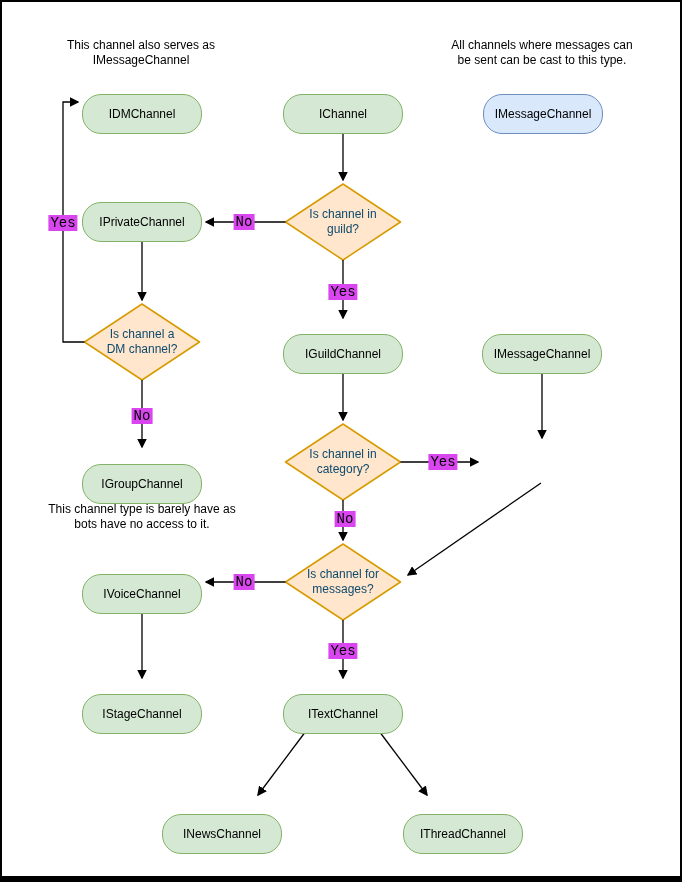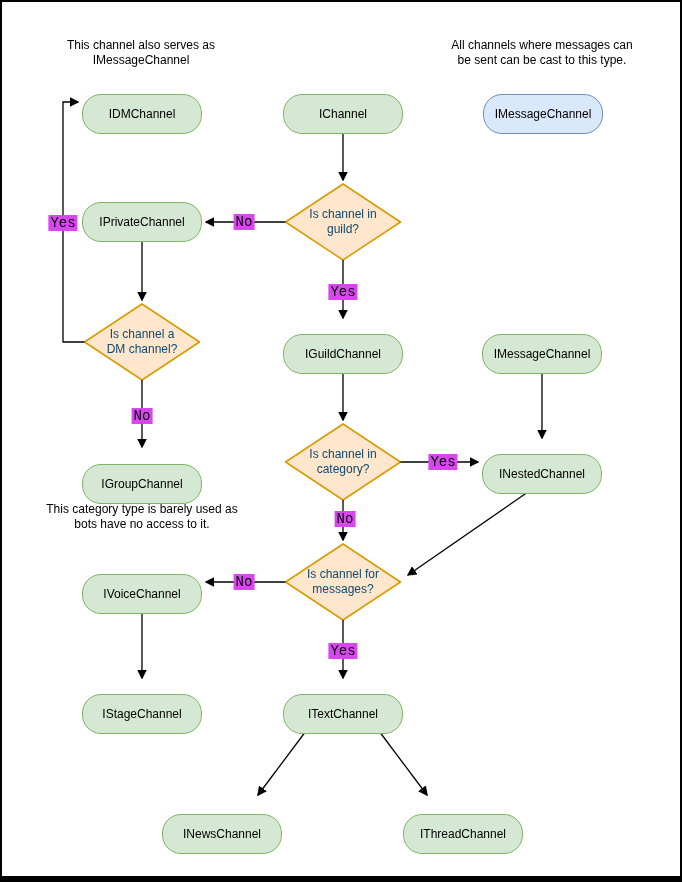--- a/index.html
+++ b/index.html
@@ -103,21 +103,21 @@
       <path d="M140,600 L140,676" marker-end="url(#arrow)"></path>
       <path d="M310,721 L256,793" marker-end="url(#arrow)"></path>
       <path d="M371,721 L425,793" marker-end="url(#arrow)"></path>
     </g>
   </svg>
 
   <div class="note" style="left:24px; top:36px;">This channel also serves as
 IMessageChannel</div>
   <div class="note" style="left:425px; top:36px;">All channels where messages can
 be sent can be cast to this type.</div>
-  <div class="note" style="left:25px; top:500px;">This category type is barely used as
+  <div class="note" style="left:25px; top:500px;">This channel type is barely have as
 bots have no access to it.</div>
 
   <div class="node green" style="left:80px; top:80px;">
       <span>IDMChannel</span>
     </div>
   <div class="node green" style="left:281px; top:80px;">
       <span>IChannel</span>
     </div>
   <div class="node blue" style="left:481px; top:80px;">
       <span>IMessageChannel</span>
@@ -126,23 +126,20 @@
       <span>IPrivateChannel</span>
     </div>
   <div class="node green" style="left:281px; top:320px;">
       <span>IGuildChannel</span>
     </div>
   <div class="node green" style="left:480px; top:320px;">
       <span>IMessageChannel</span>
     </div>
   <div class="node green" style="left:80px; top:450px;">
       <span>IGroupChannel</span>
-    </div>
-  <div class="node green" style="left:480px; top:440px;">
-      <span>INestedChannel</span>
     </div>
   <div class="node green" style="left:80px; top:680px;">
       <span>IStageChannel</span>
     </div>
   <div class="node green" style="left:80px; top:560px;">
       <span>IVoiceChannel</span>
     </div>
   <div class="node green" style="left:281px; top:680px;">
       <span>ITextChannel</span>
     </div>

